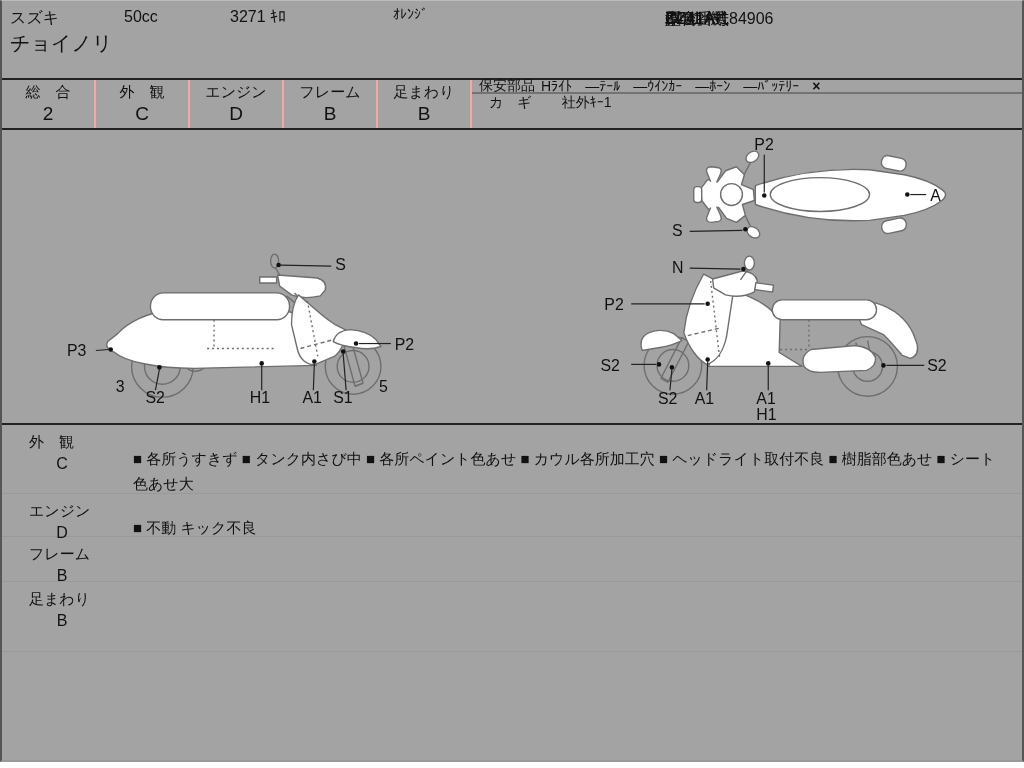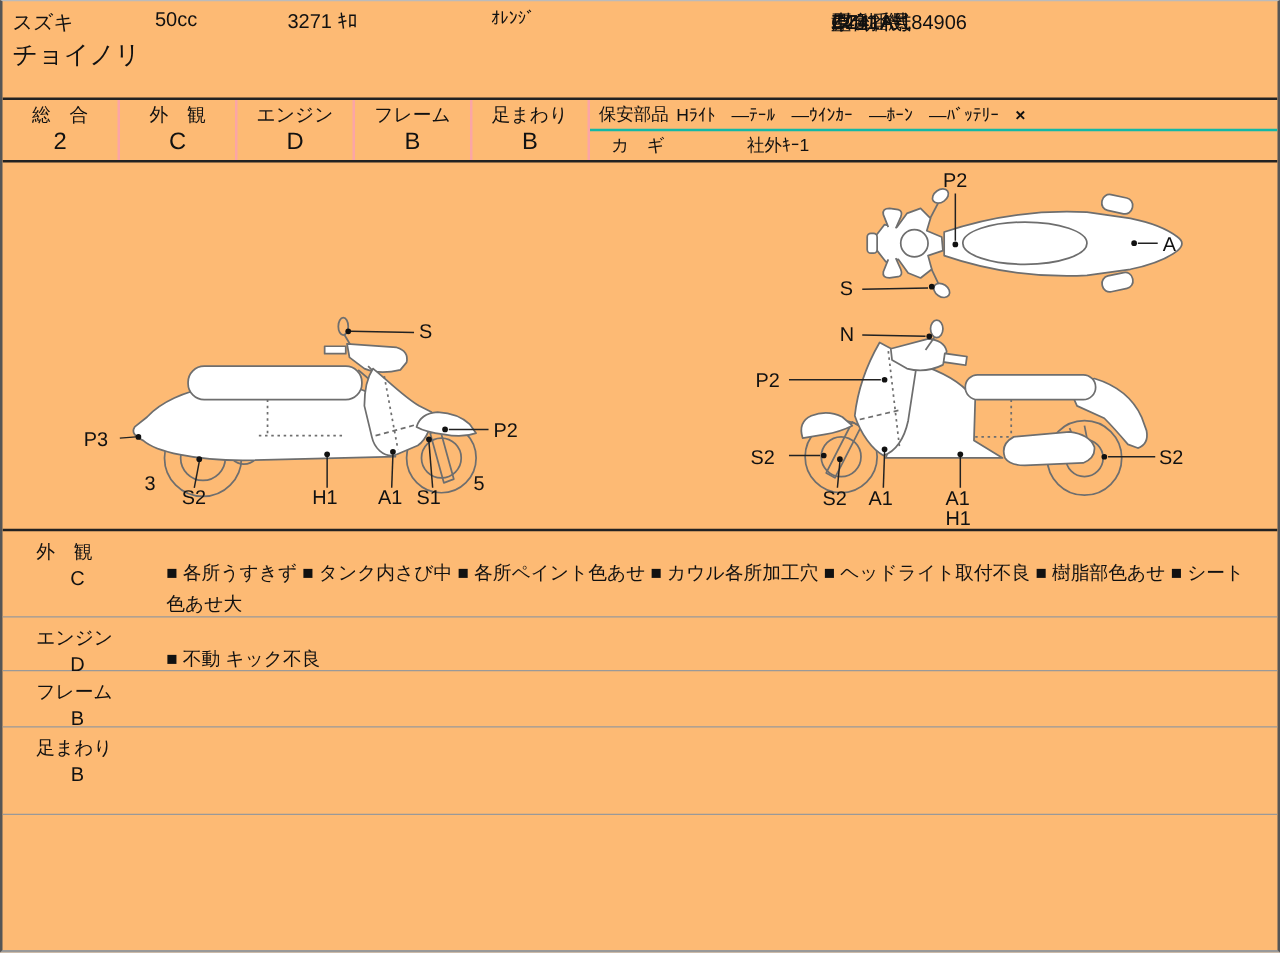--- a/index.html
+++ b/index.html
@@ -6,45 +6,45 @@
   html,body { margin:0; padding:0; background:#fff; }
   body {
     width:1024px; height:768px;
     font-family:"Liberation Sans","DejaVu Sans",sans-serif;
     color:#111;
   }
   .sheet {
     position:relative; width:1024px; height:762px;
     border-left:2px solid #555; border-right:2px solid #555;
     border-top:1px solid #bbb; border-bottom:2px solid #999;
-    background:#fdba74; overflow:hidden;
+    background:#a3a3a3; overflow:hidden;
   }
   
   .hdr { position:relative; height:77px; }
   .hdr span { position:absolute; white-space:pre; }
   .h-maker   { left:8px;   top:7px;  font-size:16px; }
   .h-disp    { left:122px; top:7px;  font-size:16px; }
   .h-mileage { left:228px; top:7px;  font-size:16px; }
   .h-color   { left:391px; top:5px;  font-size:14px; }
   .h-model   { left:8px;   top:29px; font-size:20px; }
   .hdr-right { position:absolute; left:663px; top:5px; font-size:16px; line-height:25px; }
   .hdr-right .hlbl { display:inline-block; width:88px; white-space:pre; }
   .hdr-right .hval { white-space:pre; }
   
   .grade-row { display:flex; height:52px; border-top:2px solid #222; border-bottom:2px solid #222; }
   .grade-cell { width:94px; border-right:2px solid #fca5a5; text-align:center; padding-top:3px; }
   .grade-cell .g-label { font-size:15px; white-space:pre; }
   .grade-cell .g-value { font-size:19px; line-height:23px; }
   .safety { flex:1; display:flex; flex-direction:column; font-size:14px; }
-  .safety-top { height:25px; border-bottom:2px solid #14b8a6; display:flex; align-items:center; padding-left:7px; }
+  .safety-top { height:14px; border-bottom:2px solid #737373; display:flex; align-items:center; padding-left:7px; }
   .safety-label { margin-right:6px; white-space:pre; }
   .s-item { white-space:pre; }
   .s-item .s-val { margin-left:13px; }
   .s-item.battery .s-val { font-weight:bold; }
-  .safety-bottom { flex:1; display:flex; align-items:center; padding-left:17px;gap:36px; }
+  .safety-bottom { flex:1; display:flex; padding-left:17px; }
   .key-label { white-space:pre; margin-right:30px; }
   .key-value { white-space:pre; }
   
   .diagram { position:relative; height:295px; border-bottom:2px solid #222; }
   .diagram svg { position:absolute; left:0; top:0; width:100%; height:100%; }
   .diagram svg text { font-family:"Liberation Sans","DejaVu Sans",sans-serif; font-size:16px; fill:#111; }
   
   .section-row { display:flex; border-bottom:1px solid #999; font-size:15px; }
   .section-row:nth-child(1) { height:69px; }
   .section-row:nth-child(2) { height:43px; }

